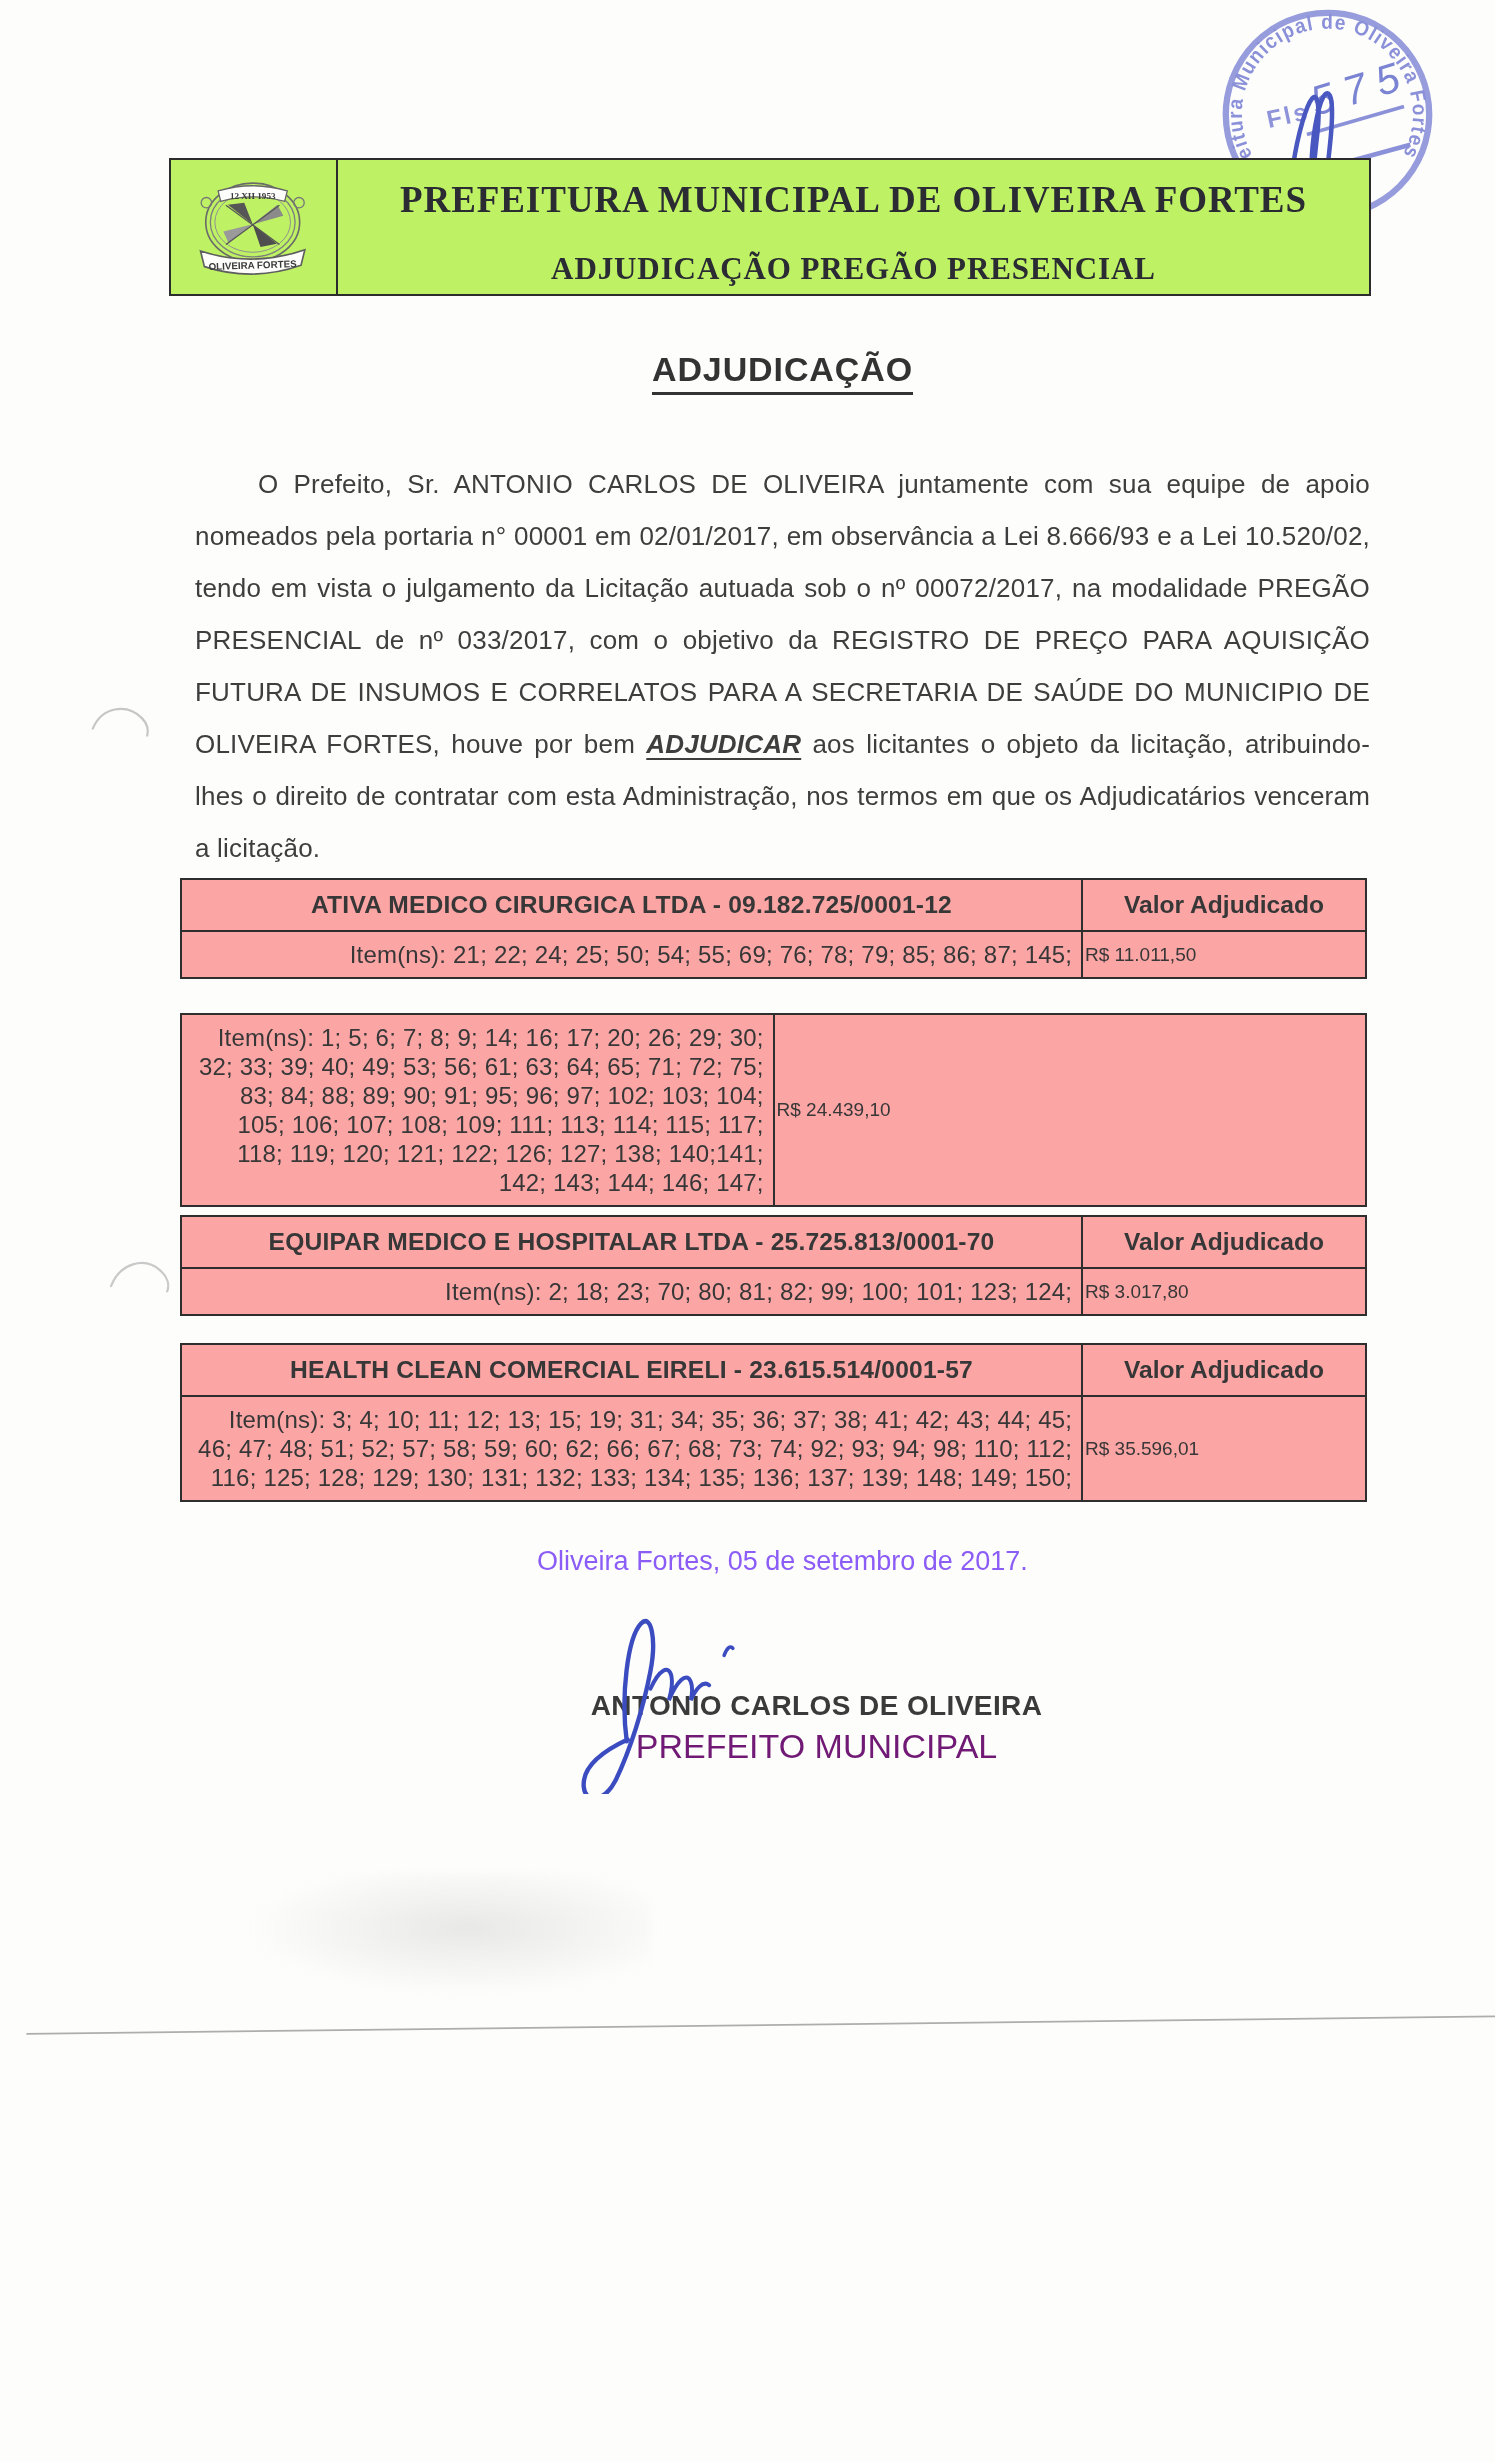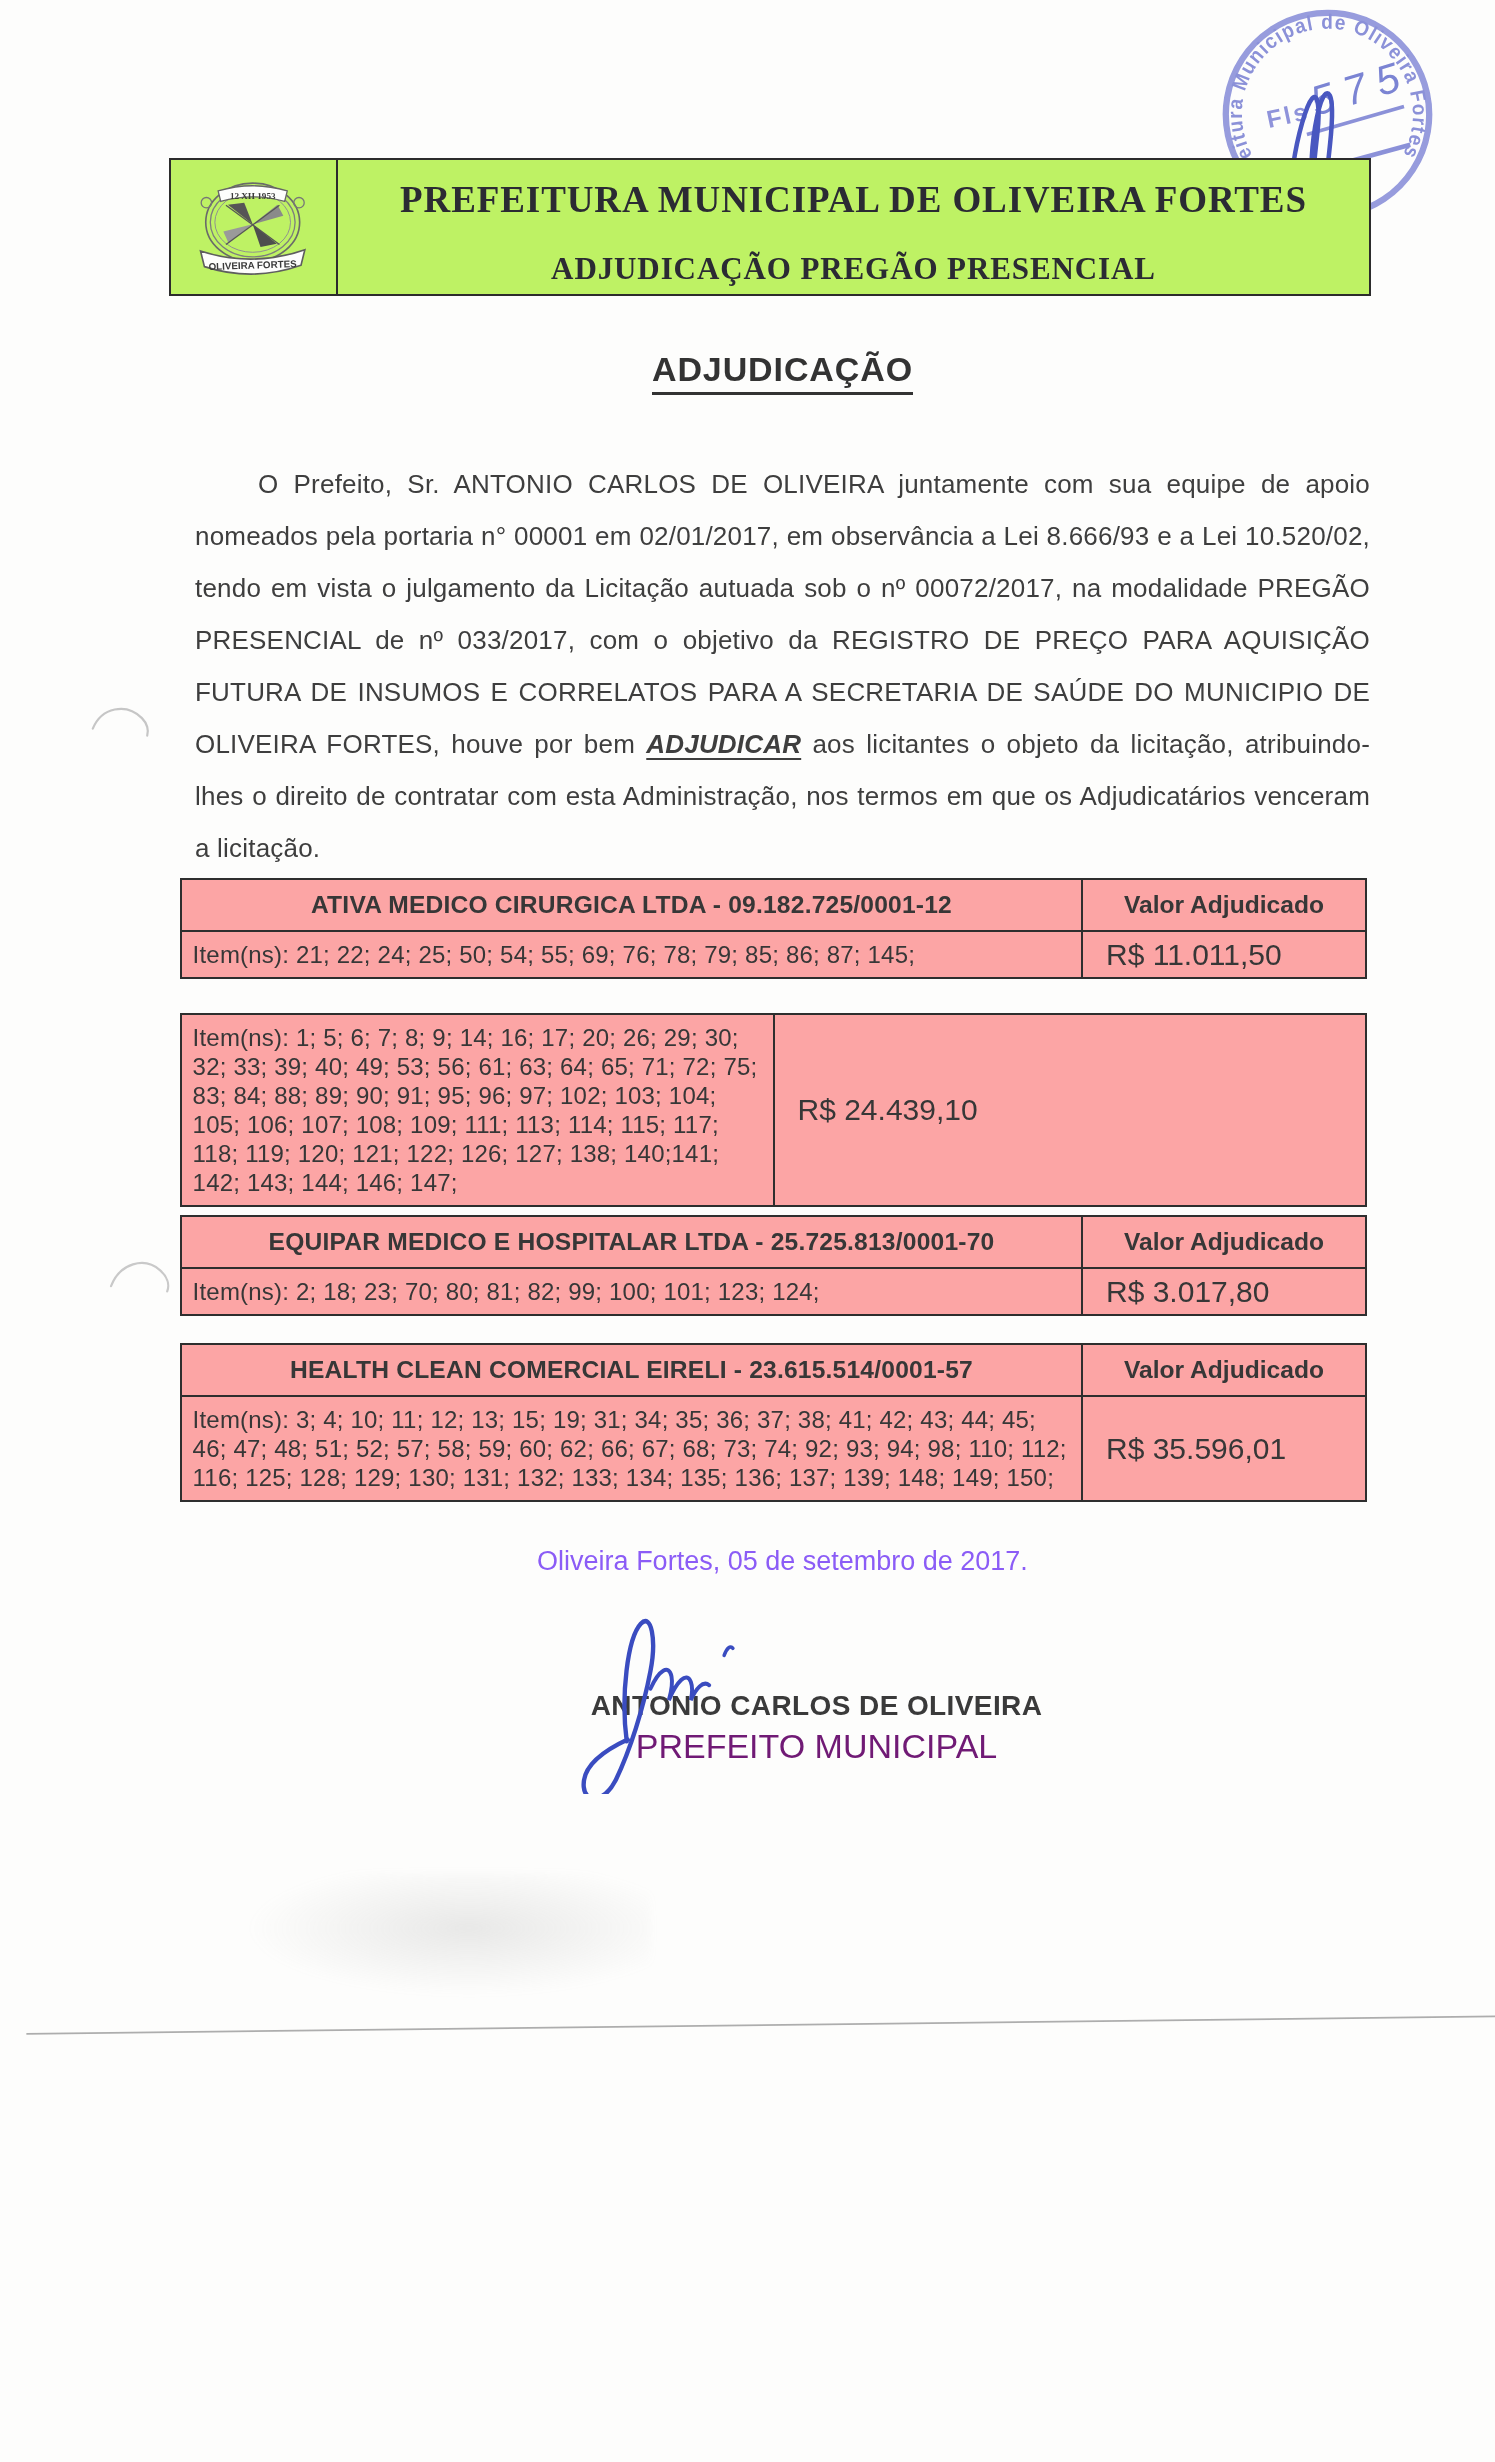--- a/index.html
+++ b/index.html
@@ -44,22 +44,22 @@
   
   .adj-table{
     position:absolute;left:180px;width:1187px;
     border-collapse:collapse;background:#fca5a5;color:#373737;
     table-layout:fixed;
   }
   .adj-table td{border:2.2px solid #2e2e2e;}
   .adj-table{border:2.6px solid #2e2e2e;}
   .t-company{width:897px;text-align:center;font-weight:bold;font-size:24.6px;height:48px;letter-spacing:0.2px;}
   .t-valhead{text-align:center;font-weight:bold;font-size:24.6px;}
-  .t-items{font-size:24px;line-height:29px;padding:8px 8.8px 8px 10.6px;text-align:left;vertical-align:middle;letter-spacing:0.2px;}
-  .t-value{font-size:30px;padding-left:23px;vertical-align:middle;}
+  .t-items{font-size:24px;line-height:29px;padding:8px 8.8px 8px 10.6px;text-align:right;vertical-align:middle;letter-spacing:0.2px;}
+  .t-value{font-size:19px;padding-left:2px;vertical-align:middle;}
   .tbl-1{top:878px;}
   .tbl-2{top:1013px;}
   .tbl-3{top:1215px;}
   .tbl-4{top:1343px;}
   
   .date-line{position:absolute;left:195px;top:1546px;width:1175px;text-align:center;font-size:27px;color:#8b5cf6;}
   .sig-block{position:absolute;left:229px;top:1690px;width:1175px;text-align:center;}
   .sig-name{font-size:28px;font-weight:bold;color:#3a3a3a;letter-spacing:0.4px;}
   .sig-role{font-size:34px;color:#701a75;margin-top:5.3px;}
   .sig-scribble{position:absolute;left:543px;top:1601px;width:264px;height:193px;z-index:5;}

